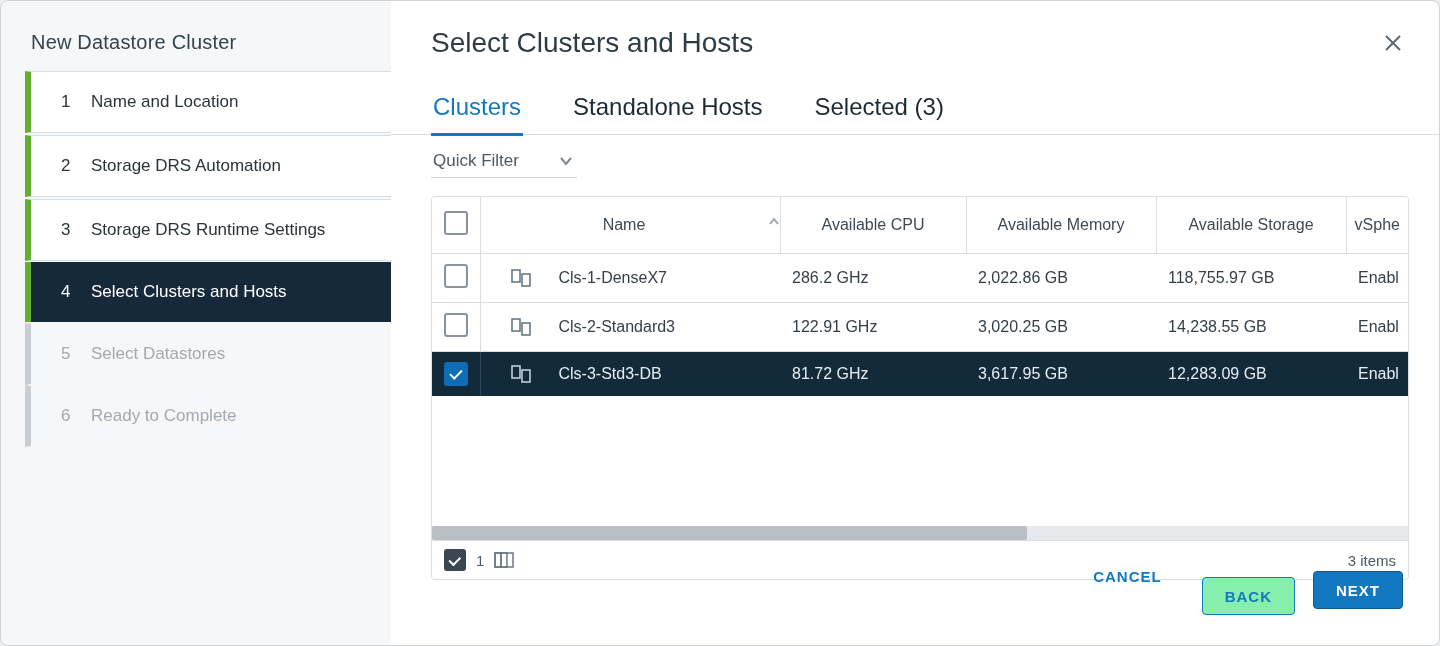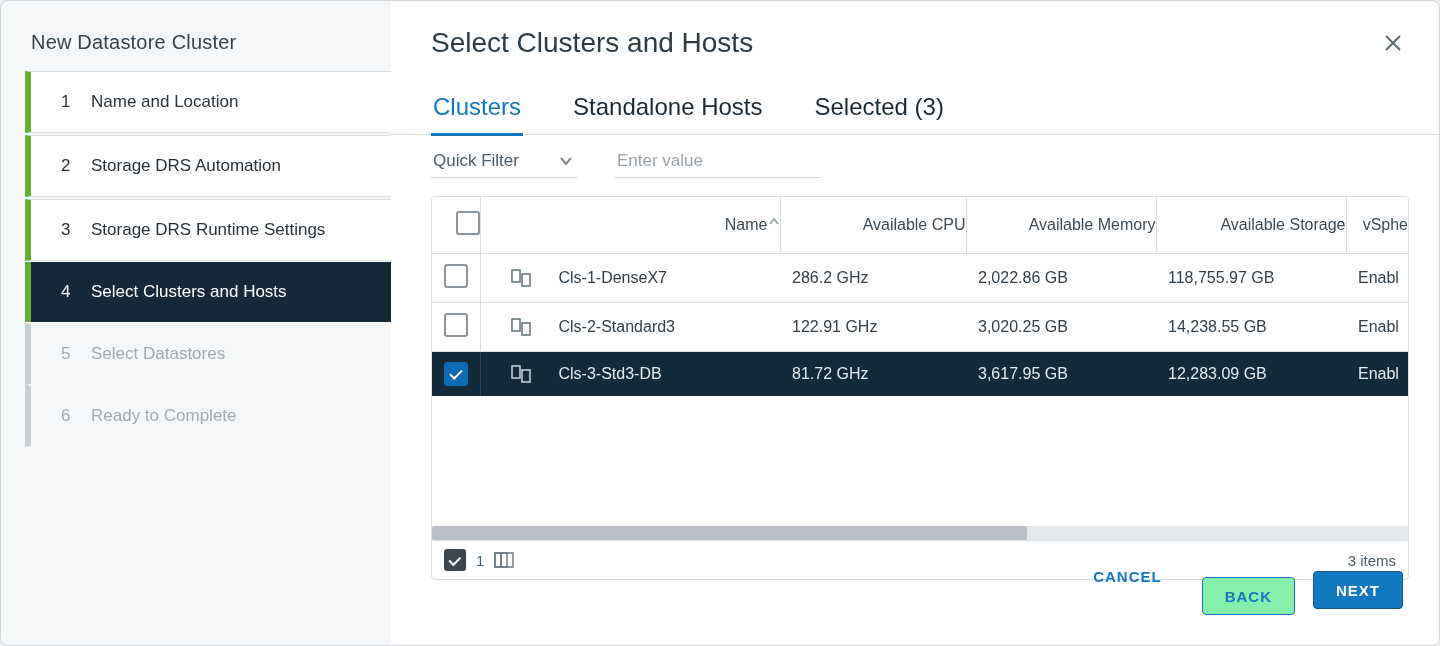--- a/index.html
+++ b/index.html
@@ -132,21 +132,21 @@
     border-bottom:3px solid transparent;
     margin-bottom:-2px;
   }
   .tab.active{
     color:var(--accent-blue);
     border-bottom-color:var(--accent-blue);
     font-weight:400;
   }
 
   .filter-row{
-    display:flex;gap:38px;
+    display:flex;gap:30px;
     padding:16px 40px 12px 40px;
   }
   .quick-filter{
     display:flex;align-items:center;gap:40px;
     color:#4b5a64;font-size:17px;
     border-bottom:1px solid var(--border2);
     padding:0 4px 6px 2px;
     cursor:pointer;
   }
   .chev{width:14px;height:14px;}
@@ -168,21 +168,21 @@
     border-radius:4px;
     display:flex;flex-direction:column;
     overflow:hidden;
   }
   table.datagrid{
     width:100%;
     border-collapse:collapse;
     table-layout:fixed;
   }
   .datagrid thead th{
-    text-align:right;
+    text-align:center;
     font-weight:400;
     font-size:16px;
     color:#3e4a53;
     padding:14px 0;
     border-bottom:1px solid var(--border);
     border-right:1px solid var(--border);
     background:#fff;
     white-space:nowrap;
   }
   .datagrid thead th:last-child{border-right:none;}
@@ -323,21 +323,20 @@
       <div class="tab">Selected (3)</div>
     </div>
 
   <div class="filter-row">
     <div class="quick-filter">
       <span>Quick Filter</span>
       <svg class="chev" viewBox="0 0 14 14">
         <polyline points="2,4 7,10 12,4"></polyline>
       </svg>
     </div>
-    <input class="filter-input" placeholder="Enter value" style="">
   </div>
 
   <div class="table-wrap">
     <table class="datagrid">
       <colgroup>
         <col class="chkcol">
           <col class="namecol">
           <col class="cpucol">
         <col class="memcol">
           <col class="storcol">

